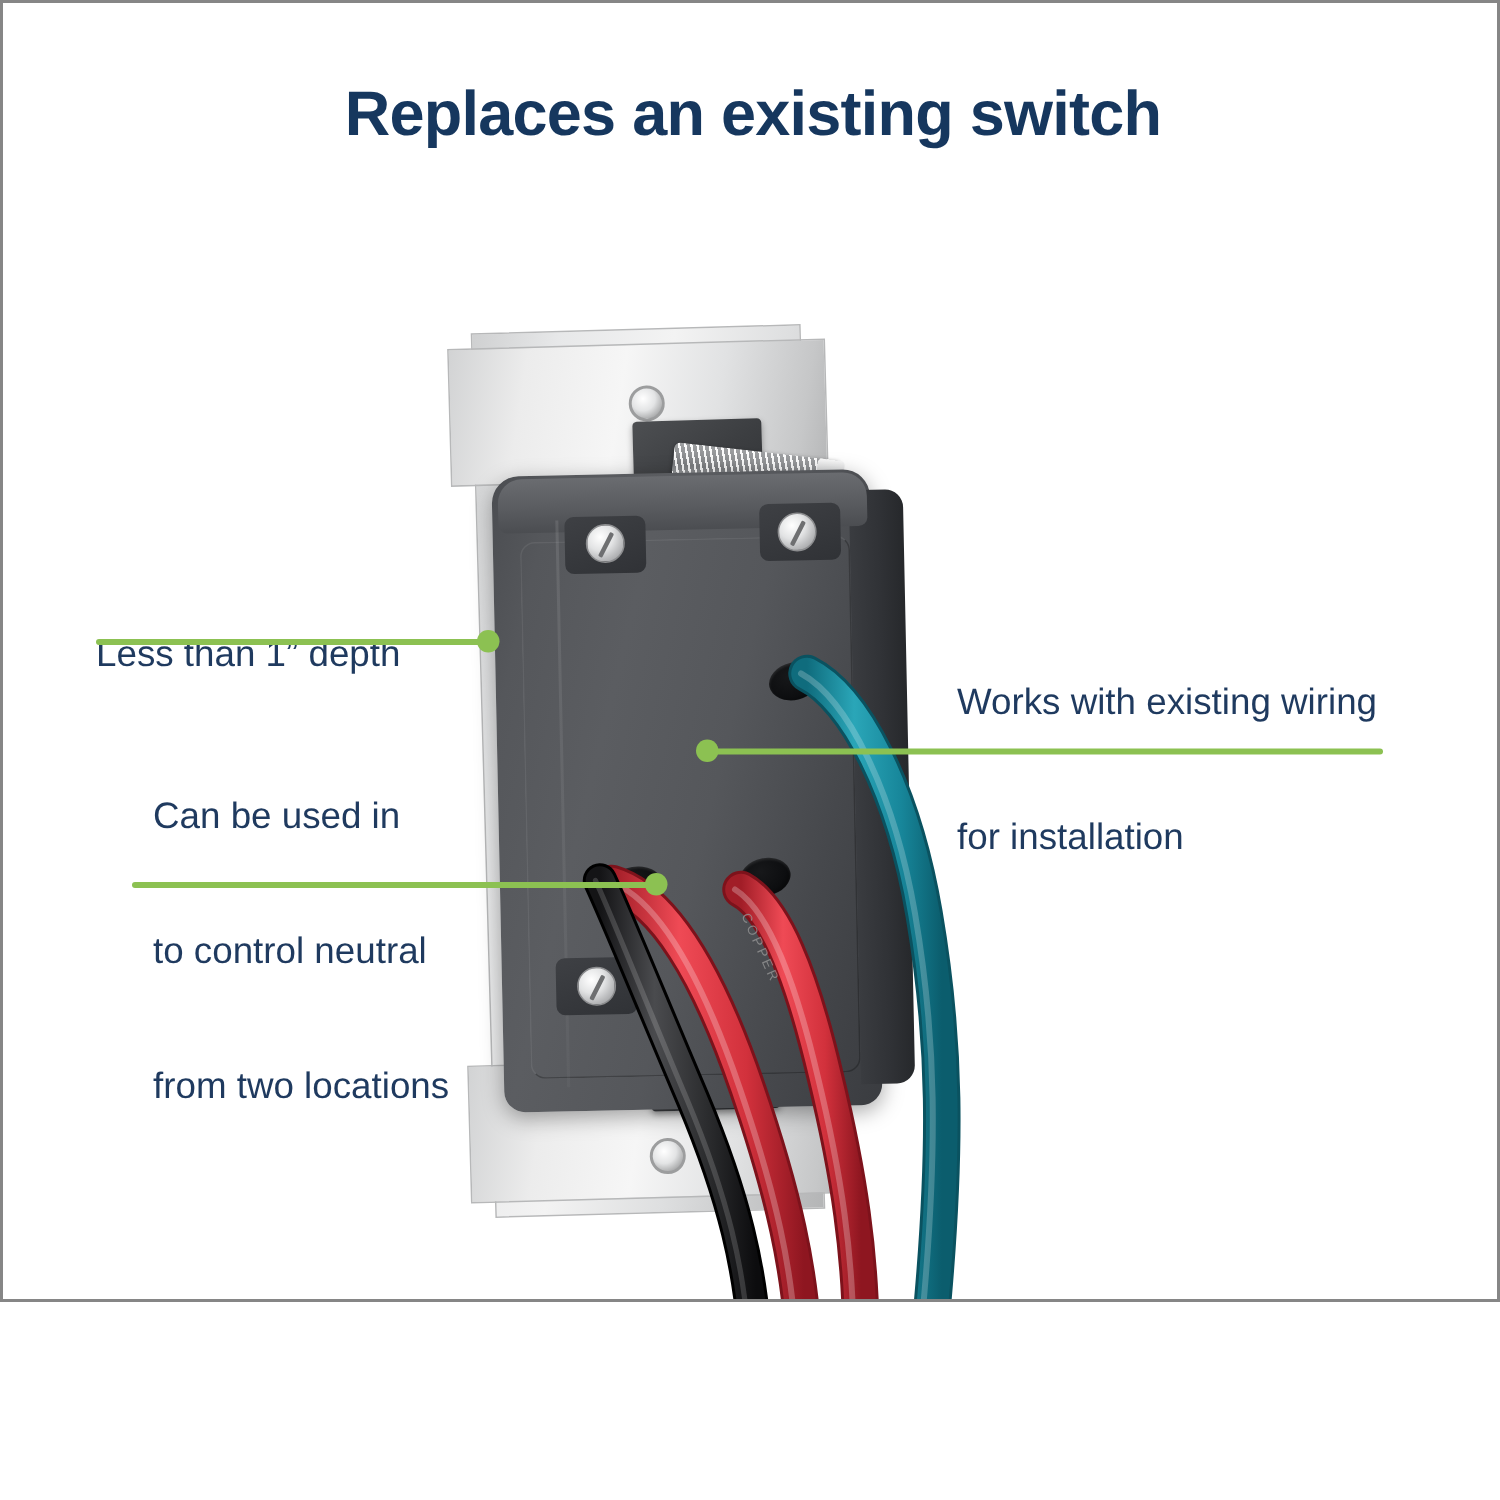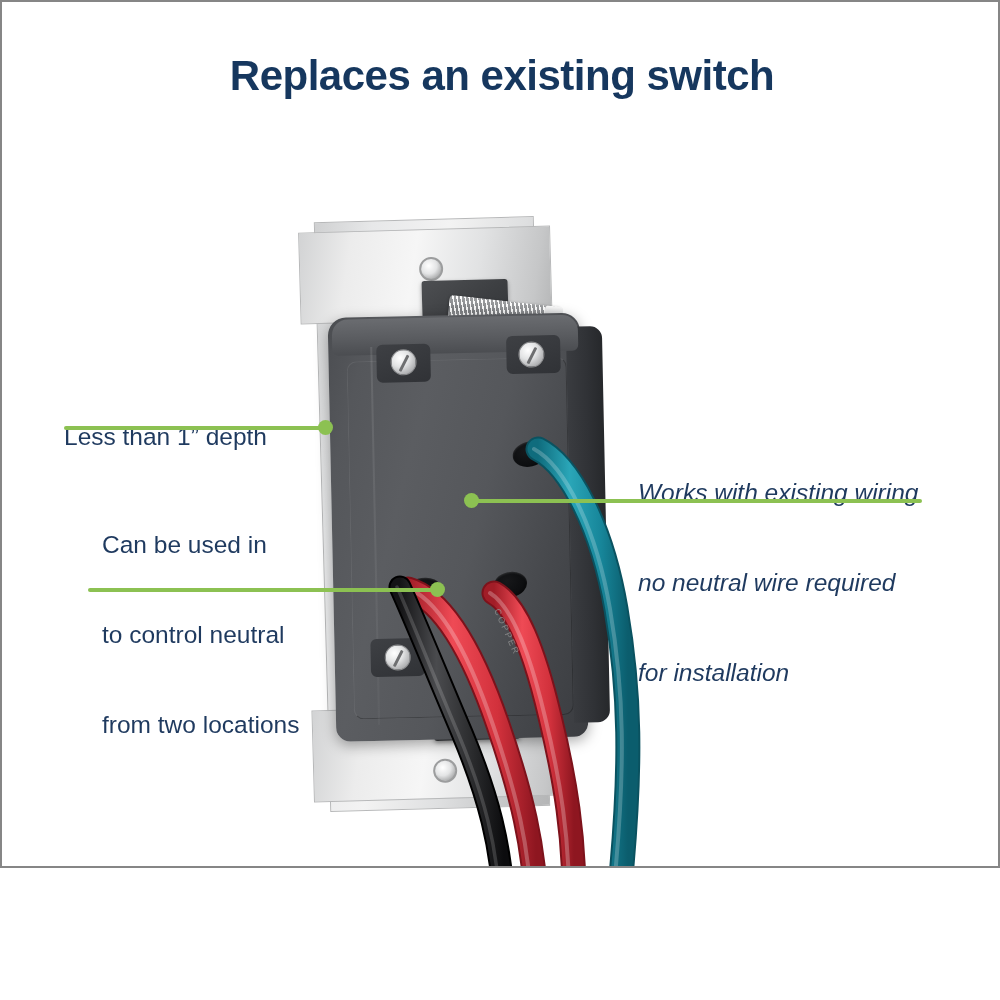--- a/index.html
+++ b/index.html
@@ -32,21 +32,21 @@
     color:#1F3A5F;
     font-size:24.5px;
     line-height:30px;
     font-family:"Liberation Sans",sans-serif;
     white-space:pre;
     z-index:40;
   }
   .callout .ln{display:block;}
   #callout-depth{left:62px; top:360px; text-align:center;}
   #callout-threeway{left:100px; top:468px; text-align:left;}
-  #callout-wiring{left:636px; top:416px; text-align:left;font-style:italic;}
+  #callout-wiring{left:636px; top:392px; text-align:left;}
 
   
   .leader{position:absolute;height:4px;background:#8CC152;z-index:41;border-radius:2px;}
   .leader-dot{position:absolute;width:15px;height:15px;border-radius:50%;
                background:#8CC152;z-index:42;}
 
   #leader1{left:62px; top:424px; width:262px;}
   #dot1{left:316px; top:418px;}
 
   #leader2{left:86px; top:586px; width:352px;}
@@ -326,17 +326,16 @@
   </div>
 
   <div class="callout" id="callout-threeway">
     <span class="ln">Can be used in</span>
     <span class="ln">to control neutral</span>
     <span class="ln">from two locations</span>
   </div>
 
   <div class="callout" id="callout-wiring">
     <span class="ln">Works with existing wiring</span>
-    <span class="ln">no neutral wire required</span>
     <span class="ln">for installation</span>
   </div>
 
 </div>
 
 </body></html>

